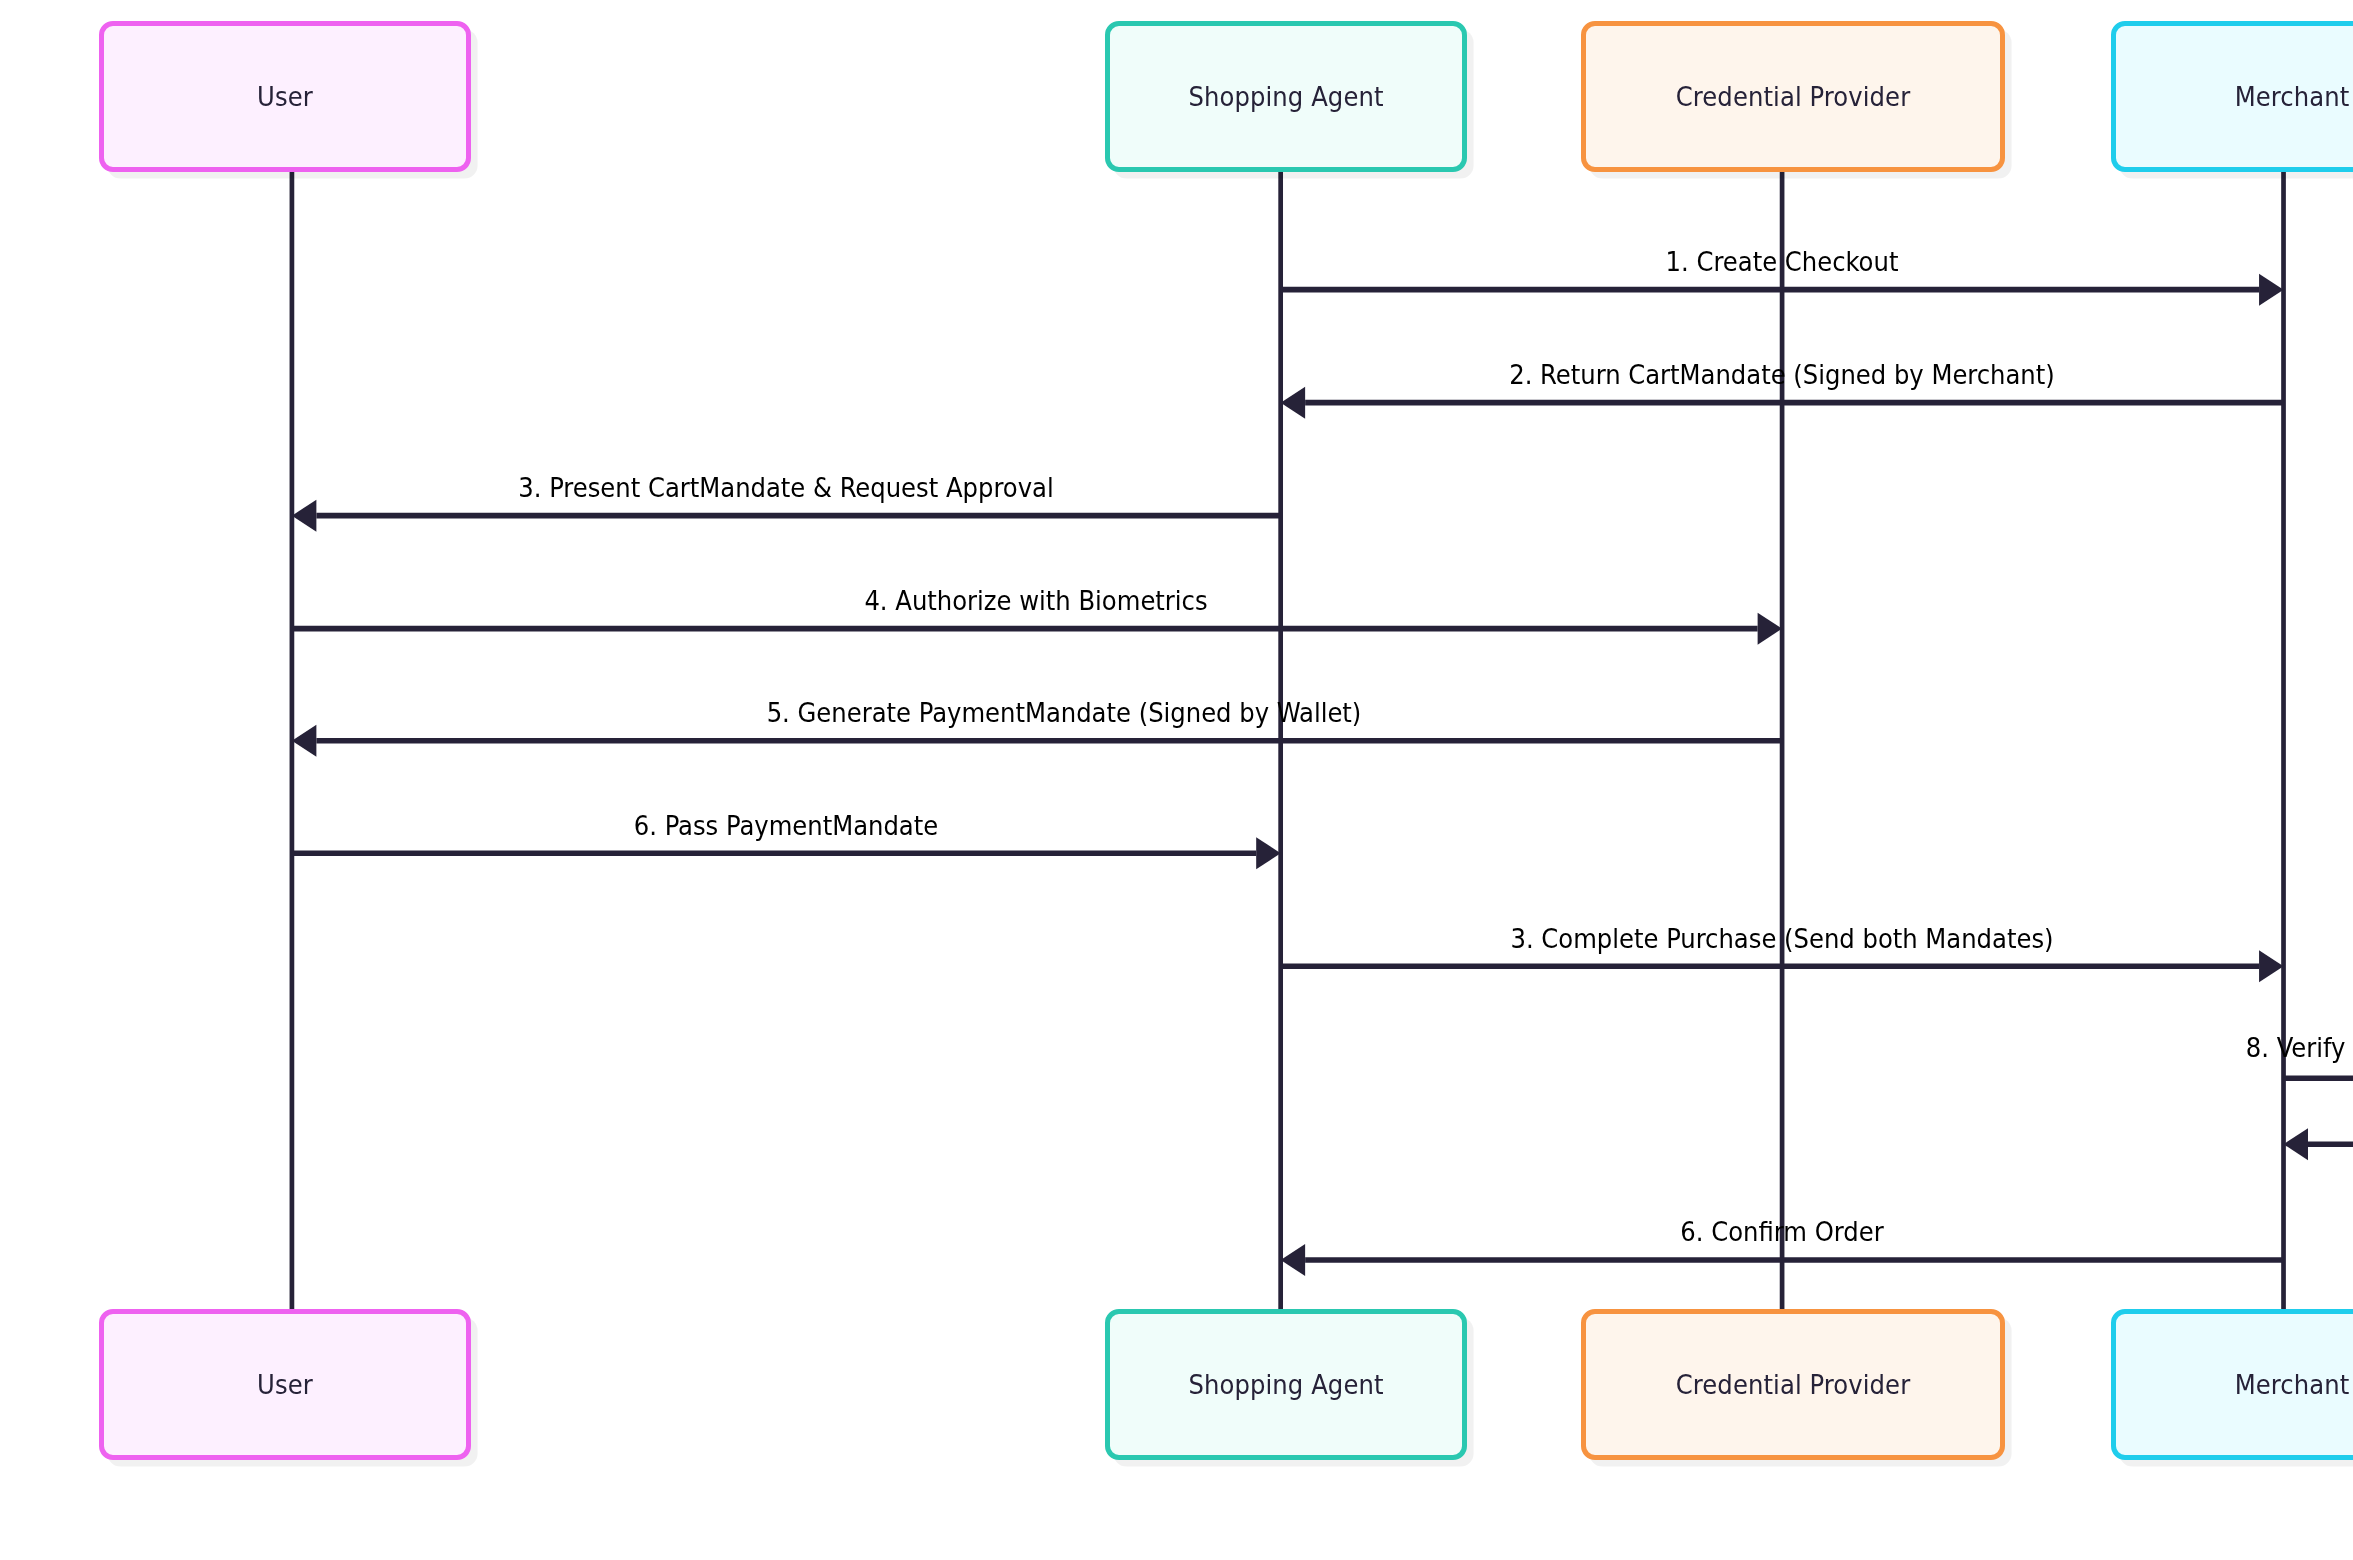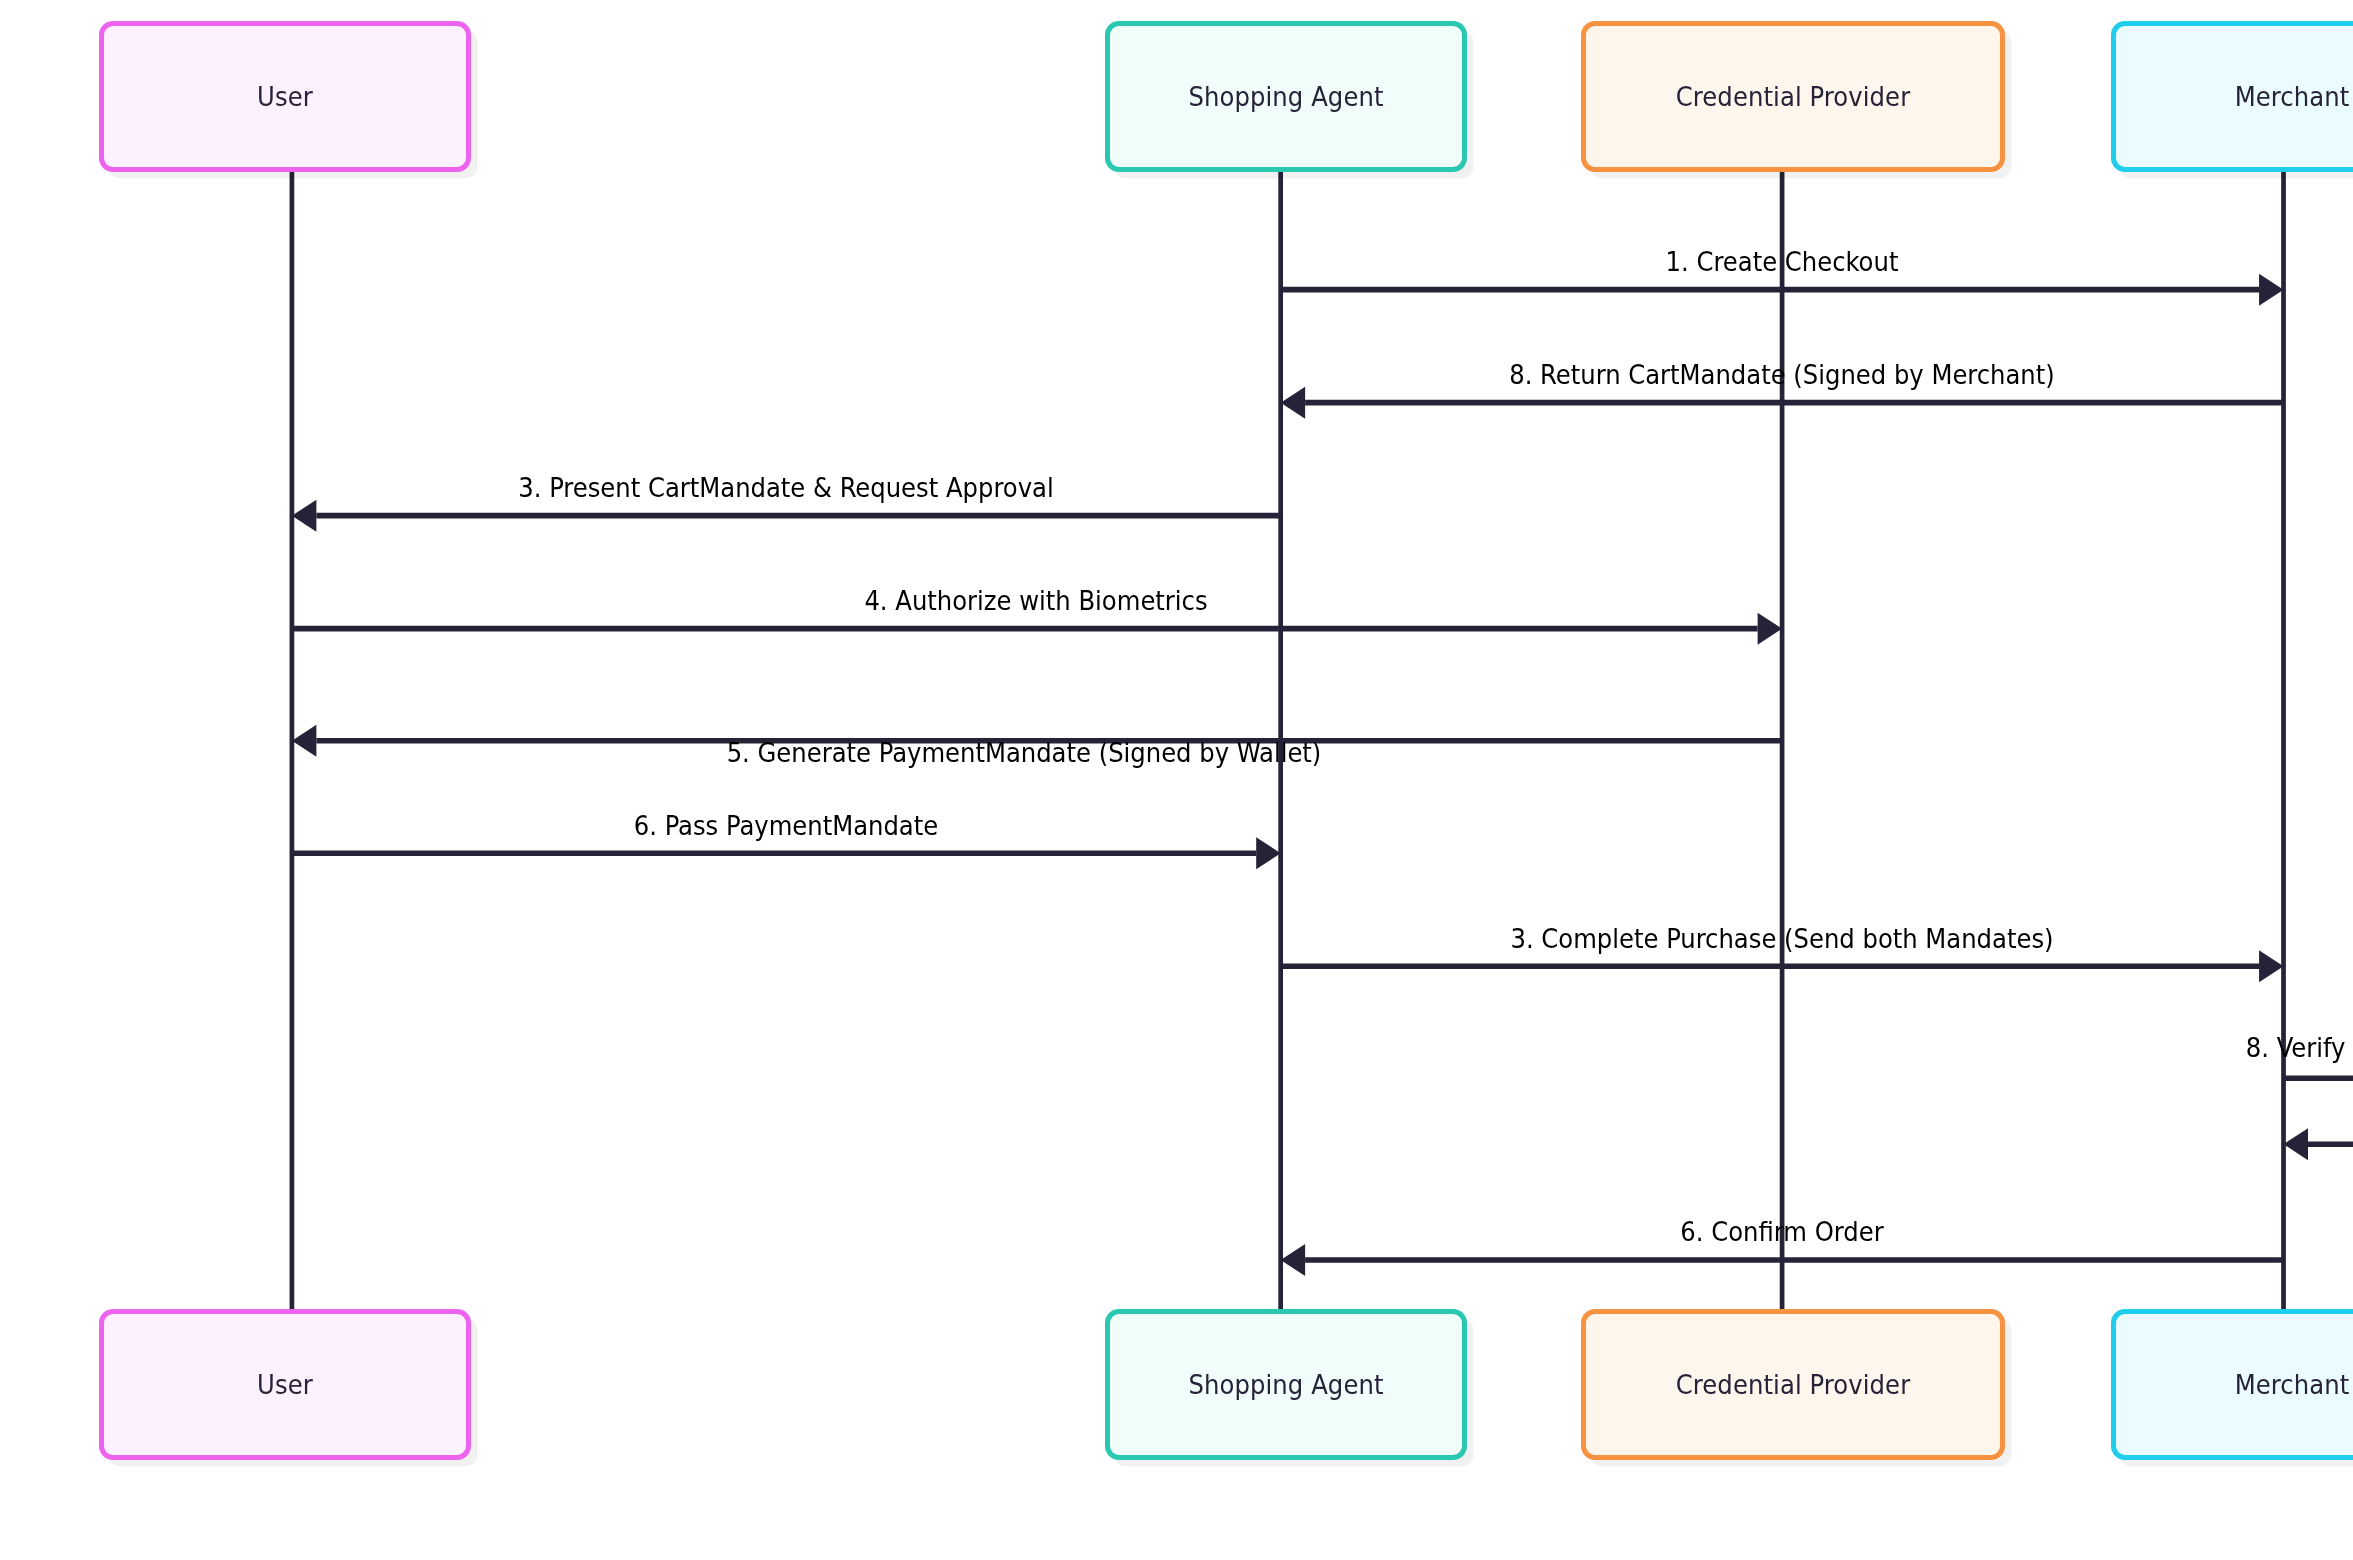--- a/index.html
+++ b/index.html
@@ -84,24 +84,24 @@
       <div class="actor-box" style="left: 1581px; top: 1309px; width: 424px; height: 151px; background: rgb(254, 245, 236); border: 5.6px solid rgb(247, 147, 64);">
         <span class="actor-label">Credential Provider</span>
       </div>
       <div class="actor-box" style="left: 2111px; top: 1309px; width: 362px; height: 151px; background: rgb(234, 252, 255); border: 5.6px solid rgb(31, 205, 236);">
         <span class="actor-label">Merchant</span>
       </div>
     </div>
 
   <div id="msg-labels">
       <div class="msg-label" style="left: 1782px; top: 248px;">1. Create Checkout</div>
-      <div class="msg-label" style="left: 1782px; top: 361px;">8. Return CartMandate (Signed by Merchant)</div>
+      <div class="msg-label" style="left: 1782px; top: 361px;">2. Return CartMandate (Signed by Merchant)</div>
       <div class="msg-label" style="left: 786px; top: 474px; text-align: center;">3. Present CartMandate &amp; Request Approval</div>
       <div class="msg-label" style="left: 1036px; top: 587px;">4. Authorize with Biometrics</div>
-      <div class="msg-label" style="left: 1024px; top: 699px; margin-top: 40px;">5. Generate PaymentMandate (Signed by Wallet)</div>
+      <div class="msg-label" style="left: 1064px; top: 699px;">5. Generate PaymentMandate (Signed by Wallet)</div>
       <div class="msg-label" style="left: 786px; top: 812px;">6. Pass PaymentMandate</div>
       <div class="msg-label" style="left: 1782px; top: 925px;">3. Complete Purchase (Send both Mandates)</div>
       <div class="msg-label" style="left: 1782px; top: 1218px;">6. Confirm Order</div>
       <div class="msg-label left-anchor" style="left: 2547px; top: 1034px; transform: translateX(-100%);">8. Verify Both Signatures</div>
     </div>
 
 </div>
 
 
 </body></html>

